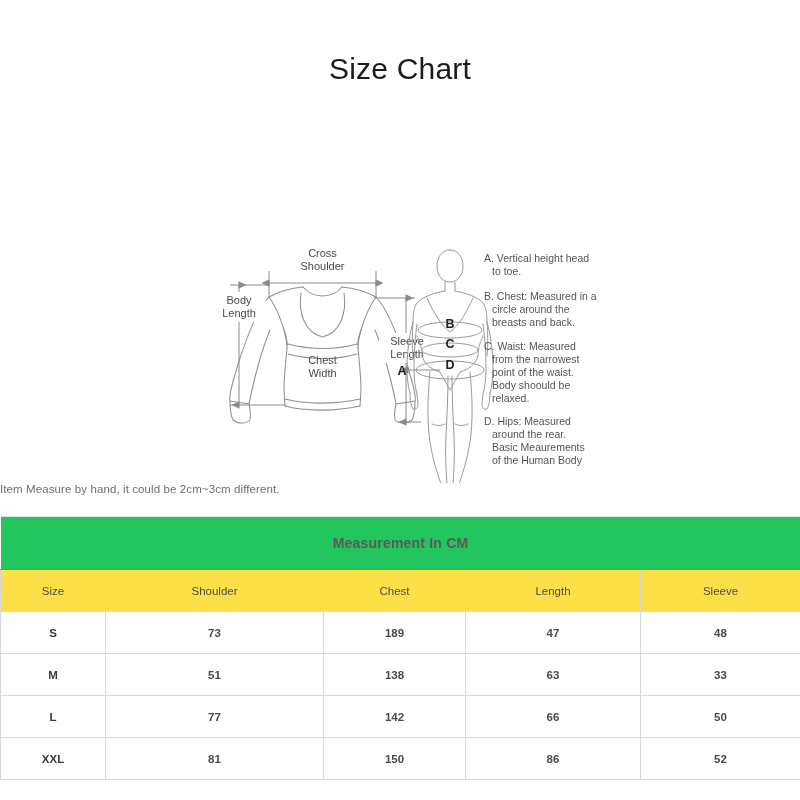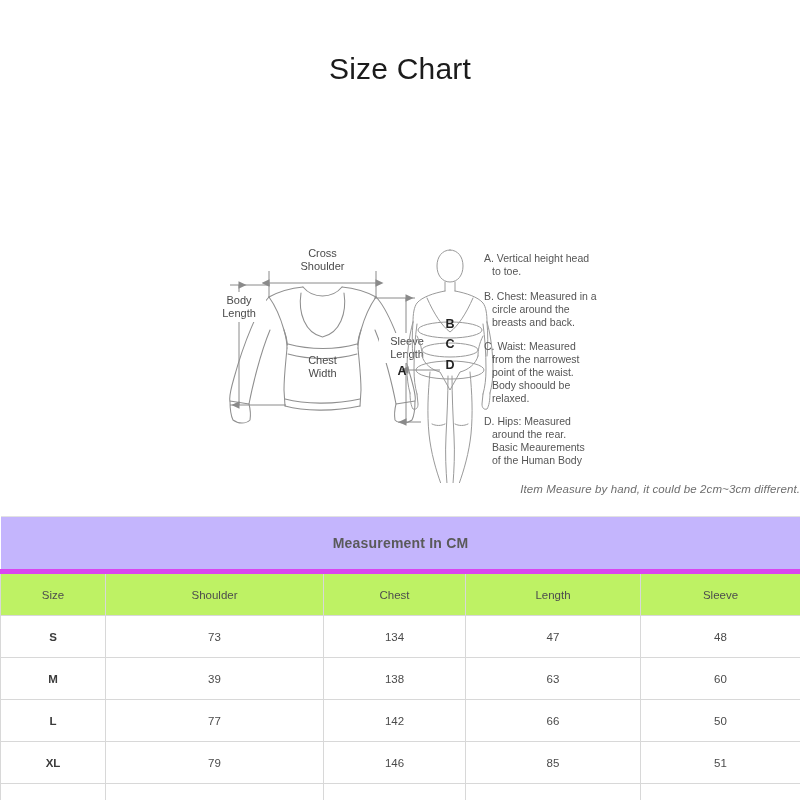--- a/index.html
+++ b/index.html
@@ -49,25 +49,24 @@
     position: absolute;
     top: 0;
     left: 196px;
   }
 
   .note {
     position: absolute;
     top: 483px;
     left: 0;
     width: 800px;
-    text-align: right;
+    text-align: left;
     font-size: 11.5px;
     color: #6e6e6e;
     letter-spacing: 0.1px;
-    font-style: italic;
   }
 
   
   .table-zone {
     position: absolute;
     top: 516px;
     left: 0;
     width: 800px;
   }
   table.size-table {
@@ -78,40 +77,41 @@
   table.size-table td,
   table.size-table th {
     border: 1px solid #d8d8d8;
     font-weight: 400;
     text-align: center;
     vertical-align: middle;
     color: #4a4a4a;
     font-size: 11.5px;
   }
   tr.band-row td {
-    background: #c4b5fd;
+    background: #22c55e;
     height: 50px;
     font-size: 14px;
     color: #5a5a5a;
     font-weight: 700;
     border-left: none;
     border-right: none;
     border-top: 1px solid #e2e2e2;
-    border-bottom: 5px solid #d946ef;
+    border-bottom: 1px solid #d946ef;
     letter-spacing: 0.2px;
   }
   tr.head-row td {
-    background: #bef264;
+    background: #fde047;
     height: 39px;
     font-size: 11.5px;
     color: #4d4d4d;
   }
   tr.data-row td {
     background: #ffffff;
     height: 39px;
+    font-weight: bold;
   }
   tr.data-row td.size-cell {
     font-weight: 700;
     color: #3b3b3b;
   }
   .col-size   { width: 105px; }
   .col-shoulder { width: 218px; }
   .col-chest  { width: 142px; }
   .col-length { width: 175px; }
   .col-sleeve { width: 160px; }
@@ -317,46 +317,39 @@
         <tr class="head-row">
           <td>Size</td>
           <td>Shoulder</td>
           <td>Chest</td>
           <td>Length</td>
           <td>Sleeve</td>
         </tr>
         <tr class="data-row">
           <td class="size-cell">S</td>
           <td>73</td>
-          <td>134</td>
+          <td>189</td>
           <td>47</td>
           <td>48</td>
         </tr>
         <tr class="data-row">
           <td class="size-cell">M</td>
-          <td>39</td>
+          <td>51</td>
           <td>138</td>
           <td>63</td>
-          <td>60</td>
+          <td>33</td>
         </tr>
         <tr class="data-row">
           <td class="size-cell">L</td>
           <td>77</td>
           <td>142</td>
           <td>66</td>
           <td>50</td>
         </tr>
         <tr class="data-row">
-          <td class="size-cell">XL</td>
-          <td>79</td>
-          <td>146</td>
-          <td>85</td>
-          <td>51</td>
-        </tr>
-        <tr class="data-row">
           <td class="size-cell">XXL</td>
           <td>81</td>
           <td>150</td>
           <td>86</td>
           <td>52</td>
         </tr>
       </tbody>
     </table>
   </div>
 

